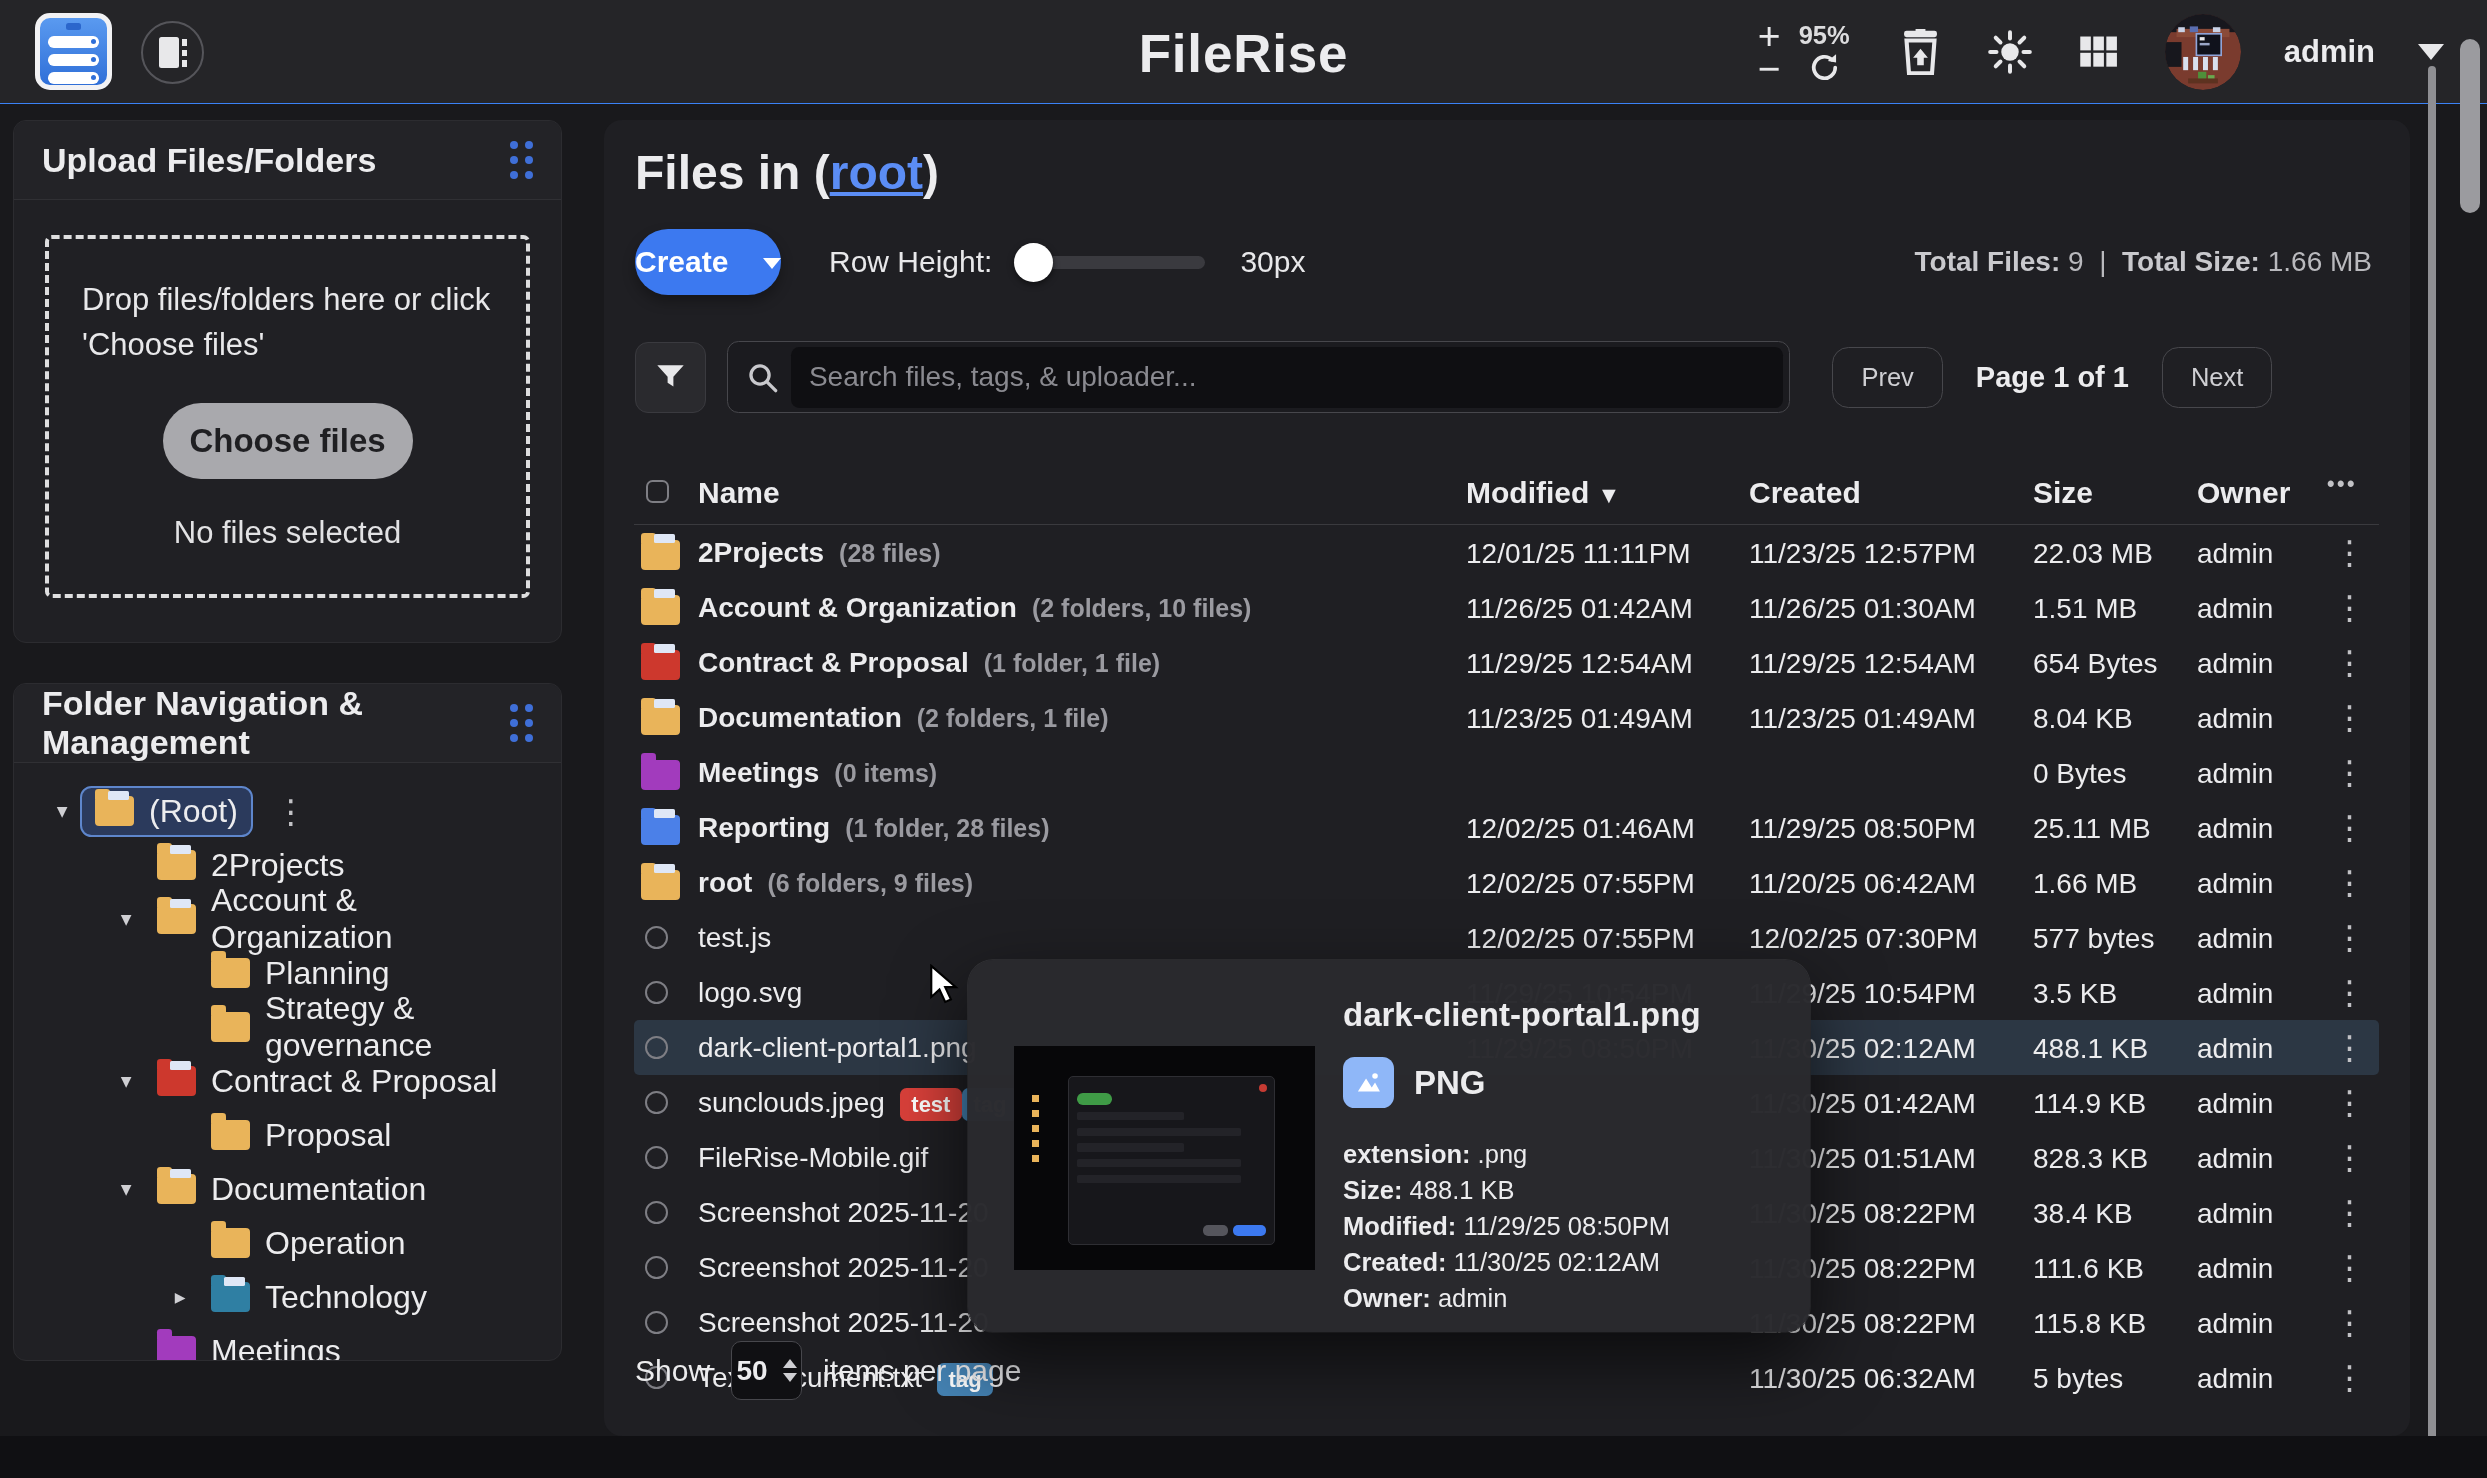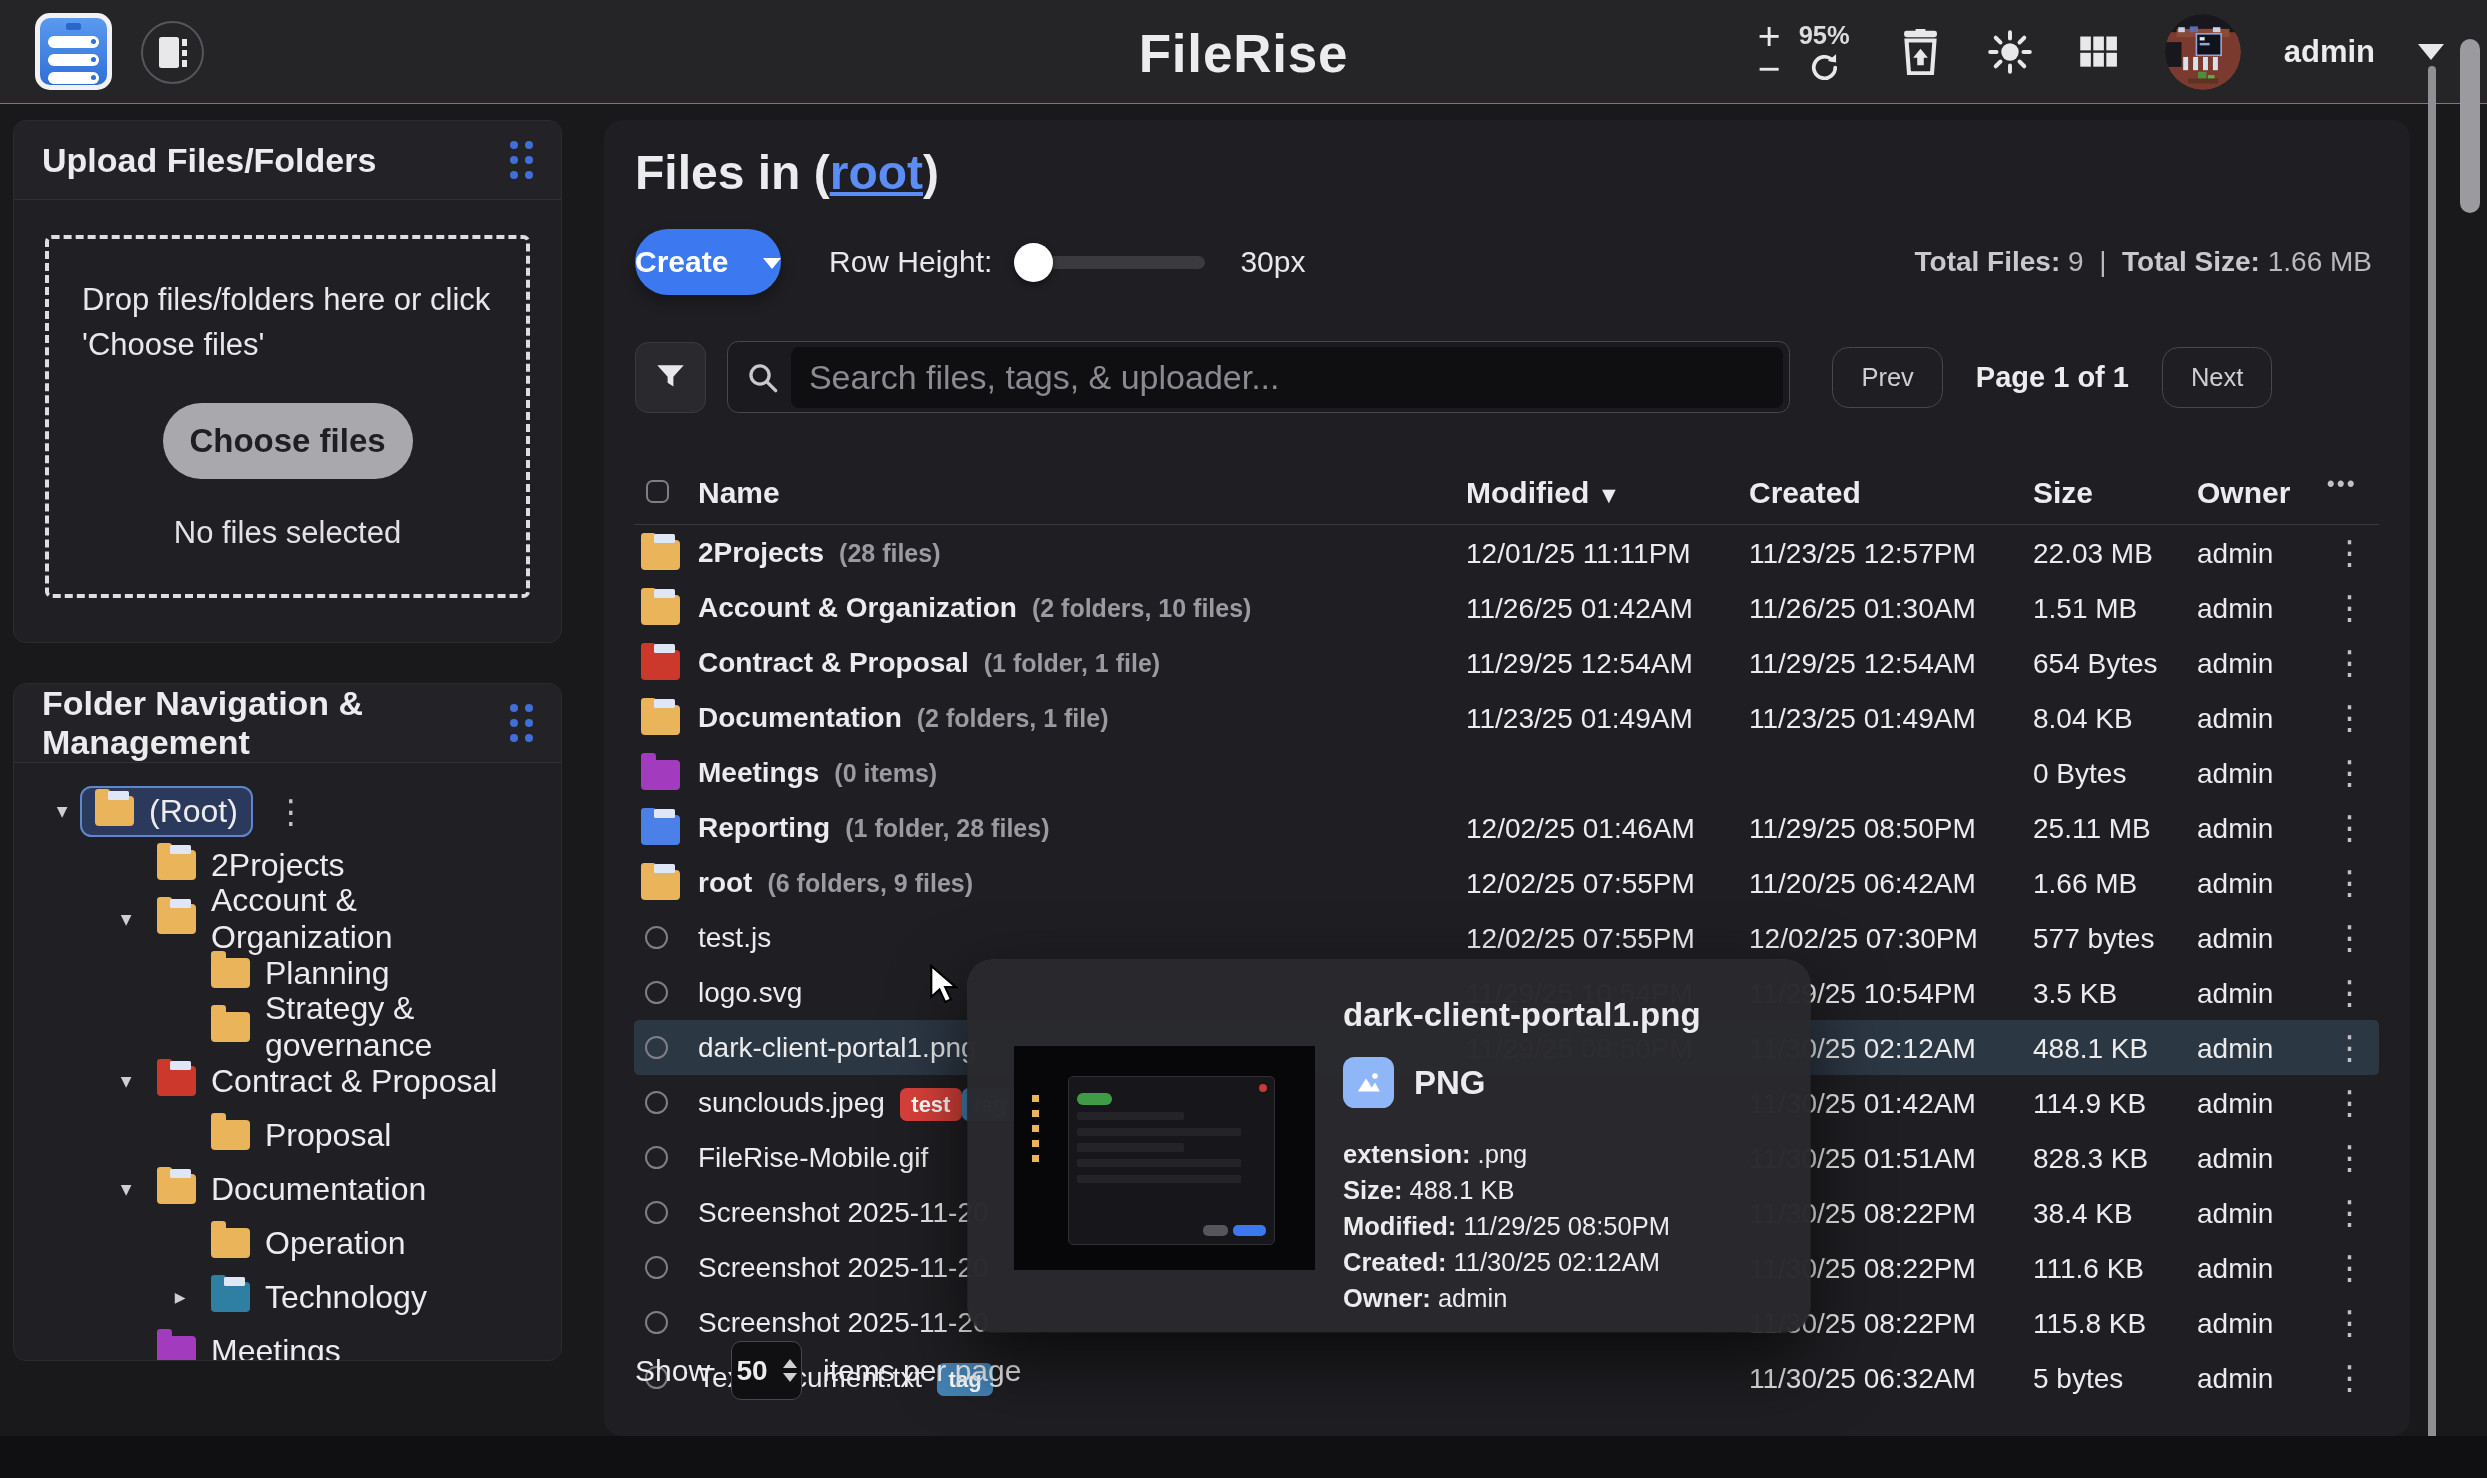--- a/index.html
+++ b/index.html
@@ -64,21 +64,21 @@
   .create-btn .cc { width:0;height:0;border-left:9px solid transparent;border-right:9px solid transparent;border-top:11.5px solid #fff; margin-top:3.3px; }
   .rh-label { margin-left:48px; font-size:30px; color:#e8e8ea; }
   .slider { position:relative; margin-left:25px; width:188px; height:13px; background:#3a3a3f; border-radius:6.6px; }
   .slider .thumb { position:absolute; left:-3.3px; top:-13px; width:39px; height:39px; border-radius:50%; background:#fff; box-shadow:0 2.5px 6.6px rgba(0,0,0,.5); }
   .rh-value { margin-left:35px; font-size:30px; color:#e8e8ea; }
   .totals { margin-left:auto; font-size:28px; color:#b9b9bd; }
   .totals b { color:#c9c9cd; }
   .search-row { position:absolute; left:31px; top:220px; right:38px; height:74px; display:flex; align-items:center; }
   .filter-btn { width:71px; height:71px; background:#2a2a2e; border:1.6px solid #3a3a3f; border-radius:13px; display:flex; align-items:center; justify-content:center; }
   .search-wrap { margin-left:21.4px; display:flex; align-items:center; height:72px; border:1.6px solid #47474c; border-radius:11.5px; padding-left:18px; width:1063px; background:#1b1b1f; }
-  .search-input { flex:1; height:61px; margin:0 6.6px 0 11.5px; background:#0f0f12; border:none; border-radius:8.2px; color:#c2410c; font-size:34px; font-family:inherit; padding:0 18px; }
+  .search-input { flex:1; height:61px; margin:0 6.6px 0 11.5px; background:#0f0f12; border:none; border-radius:8.2px; color:#c2410c; font-size:28px; font-family:inherit; padding:0 18px; }
   .search-input::placeholder { color:#8a8a90; }
   .pager { margin-left:42px; display:flex; align-items:center; gap:33px; }
   .pg-btn { height:61px; padding:0 28px; border:1.6px solid #47474c; border-radius:16.4px; background:transparent; color:#cfcfd3; font-size:25.5px; font-family:inherit; }
   .pg-label { font-size:29px; font-weight:bold; }
 
   
   .table { position:absolute; left:30px; top:344px; width:1745px; }
   .thead { position:relative; height:61px; border-bottom:1.6px solid #3a3a3e; font-weight:bold; font-size:30px; }
   .thead .hcb { position:absolute; left:11.5px; top:16.4px; width:23px; height:23px; border:2.5px solid #7e7e84; border-radius:6.6px; }
   .c-name{position:absolute;left:64px;top:11.5px} .c-mod{position:absolute;left:832px;top:11.5px}

